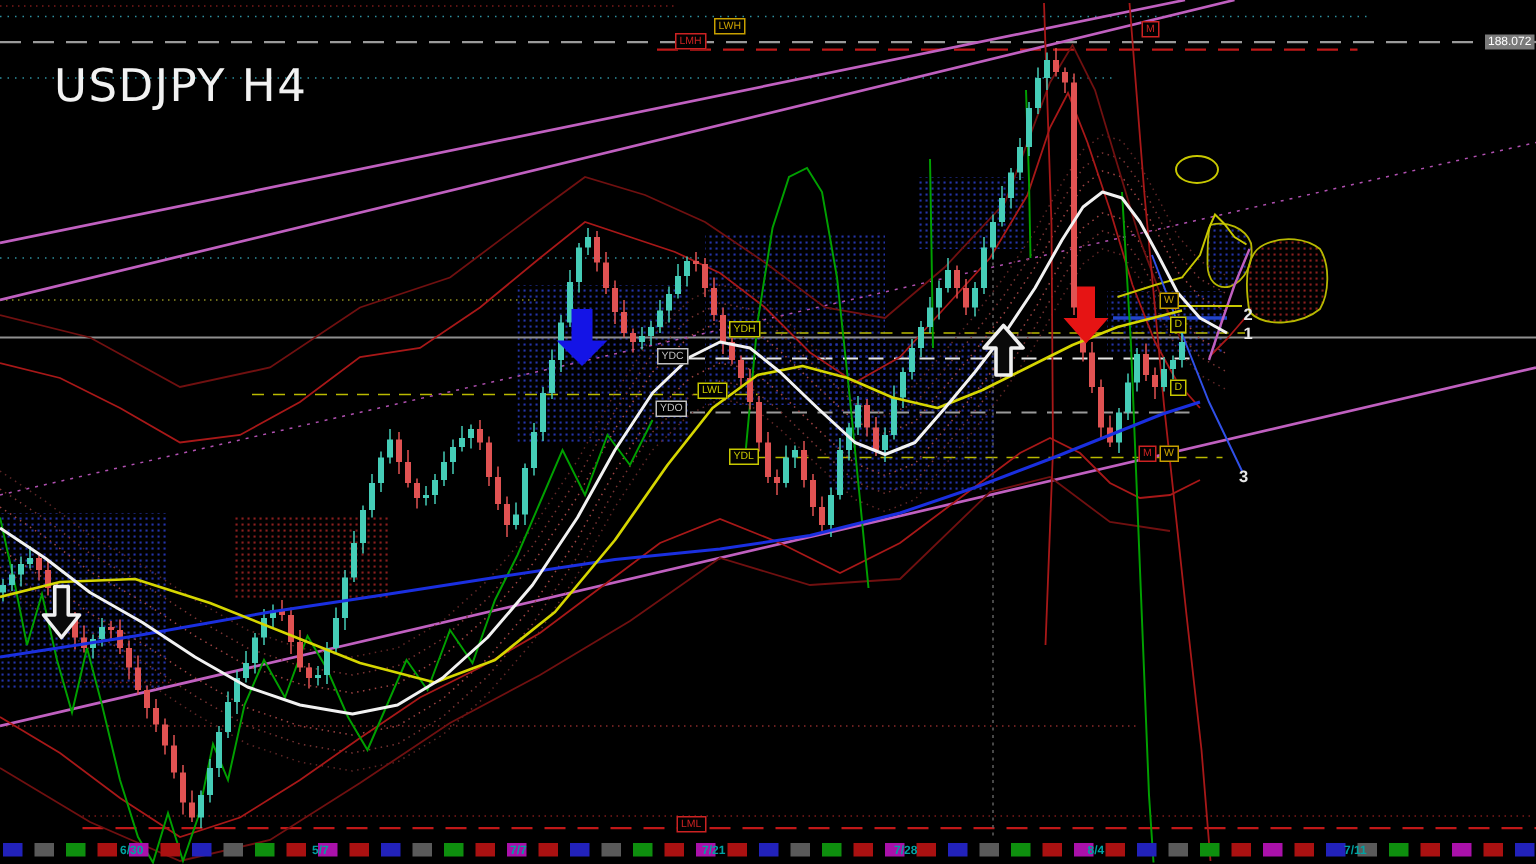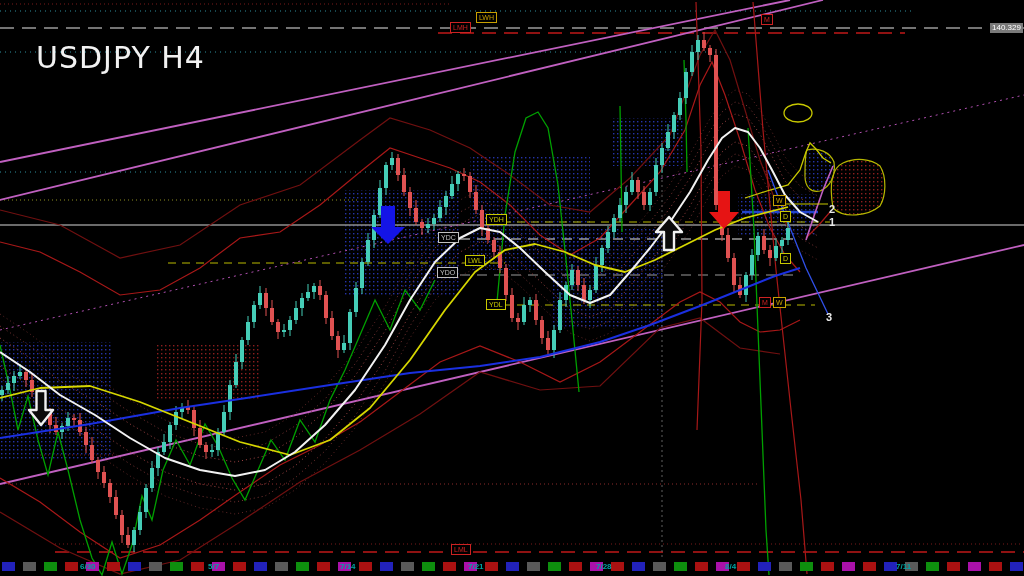--- a/index.html
+++ b/index.html
@@ -353,21 +353,21 @@
       <ellipse cx="798" cy="113" rx="14" ry="9" fill="none" stroke="#c8c800" stroke-width="1.3"></ellipse>
       <path d="M36.5,391 L45.5,391 L45.5,410 L53,410 L41,425 L29,410 L36.5,410 Z" fill="#0a0a0a" stroke="#f0f0f0" stroke-width="2.4" stroke-linejoin="round"></path>
       <path d="M381,206 L395,206 L395,227 L405,227 L388,244 L371,227 L381,227 Z" fill="#1414e6"></path>
       <path d="M669,217 L682,232 L674,232 L674,250 L664,250 L664,232 L656,232 Z" fill="#0a0a0a" stroke="#f0f0f0" stroke-width="2.4" stroke-linejoin="round"></path>
       <path d="M718,191 L730,191 L730,212 L739,212 L724,229 L709,212 L718,212 Z" fill="#e61414"></path>
       <text x="829" y="213" fill="#e8e8e8" font-size="11" font-family="Liberation Sans, sans-serif" font-weight="600">2</text>
       <text x="829" y="226" fill="#e8e8e8" font-size="11" font-family="Liberation Sans, sans-serif" font-weight="600">1</text>
       <text x="826" y="321" fill="#e8e8e8" font-size="11" font-family="Liberation Sans, sans-serif" font-weight="600">3</text>
     </svg>
   <div id="title">USDJPY H4</div>
-  <div id="price-tag" style="left: 990px; top: 23px;">140.329</div>
+  <div id="price-tag" style="left: 990px; top: 23px;">188.072</div>
   <div id="labels-layer">
       <div class="lbl" style="left: 476px; top: 12px; color: rgb(200, 160, 0); border-color: rgb(200, 160, 0);">LWH</div>
       <div class="lbl" style="left: 450px; top: 22px; color: rgb(204, 34, 34); border-color: rgb(204, 34, 34);">LMH</div>
       <div class="lbl" style="left: 761px; top: 14px; color: rgb(204, 34, 34); border-color: rgb(204, 34, 34);">M</div>
       <div class="lbl" style="left: 486px; top: 214px; color: rgb(200, 200, 0); border-color: rgb(200, 200, 0);">YDH</div>
       <div class="lbl" style="left: 438px; top: 232px; color: rgb(192, 192, 192); border-color: rgb(192, 192, 192);">YDC</div>
       <div class="lbl" style="left: 465px; top: 255px; color: rgb(200, 200, 0); border-color: rgb(200, 200, 0);">LWL</div>
       <div class="lbl" style="left: 437px; top: 267px; color: rgb(192, 192, 192); border-color: rgb(192, 192, 192);">YDO</div>
       <div class="lbl" style="left: 486px; top: 299px; color: rgb(200, 200, 0); border-color: rgb(200, 200, 0);">YDL</div>
       <div class="lbl" style="left: 773px; top: 195px; color: rgb(200, 160, 0); border-color: rgb(200, 160, 0);">W</div>
@@ -422,19 +422,19 @@
       <div class="tblock" style="left: 863px; width: 13px; background: rgb(170, 17, 17);"></div>
       <div class="tblock" style="left: 884px; width: 13px; background: rgb(34, 34, 187);"></div>
       <div class="tblock" style="left: 905px; width: 13px; background: rgb(90, 90, 90);"></div>
       <div class="tblock" style="left: 926px; width: 13px; background: rgb(14, 143, 14);"></div>
       <div class="tblock" style="left: 947px; width: 13px; background: rgb(170, 17, 17);"></div>
       <div class="tblock" style="left: 968px; width: 13px; background: rgb(170, 17, 170);"></div>
       <div class="tblock" style="left: 989px; width: 13px; background: rgb(170, 17, 17);"></div>
       <div class="tblock" style="left: 1010px; width: 13px; background: rgb(34, 34, 187);"></div>
       <div class="tdate" style="left: 80px; color: rgb(0, 163, 163);">6/30</div>
       <div class="tdate" style="left: 208px; color: rgb(0, 163, 163);">5/7</div>
-      <div class="tdate" style="left: 340px; color: rgb(0, 163, 163);">7/14</div>
+      <div class="tdate" style="left: 340px; color: rgb(0, 163, 163);">7/7</div>
       <div class="tdate" style="left: 468px; color: rgb(0, 163, 163);">7/21</div>
       <div class="tdate" style="left: 596px; color: rgb(0, 163, 163);">7/28</div>
       <div class="tdate" style="left: 725px; color: rgb(0, 163, 163);">8/4</div>
       <div class="tdate" style="left: 896px; color: rgb(0, 163, 163);">7/11</div>
     </div>
 </div>
 
 </body></html>

